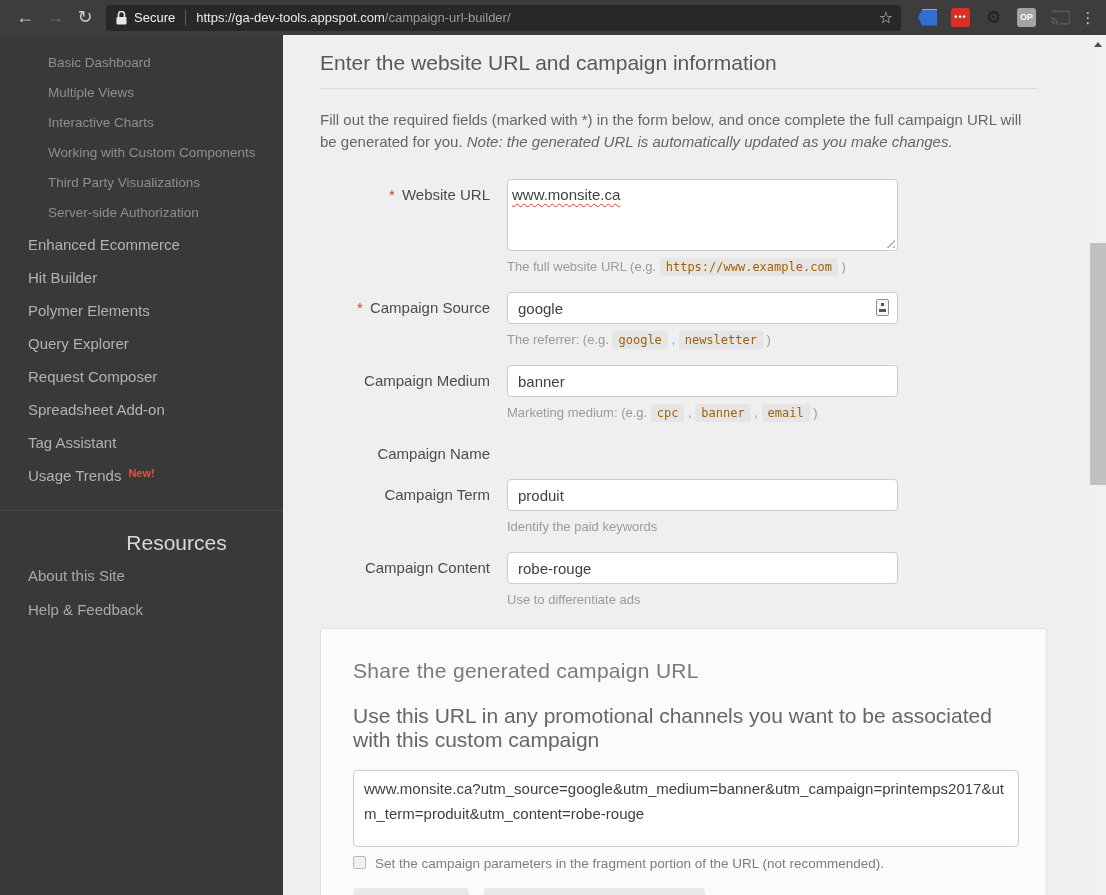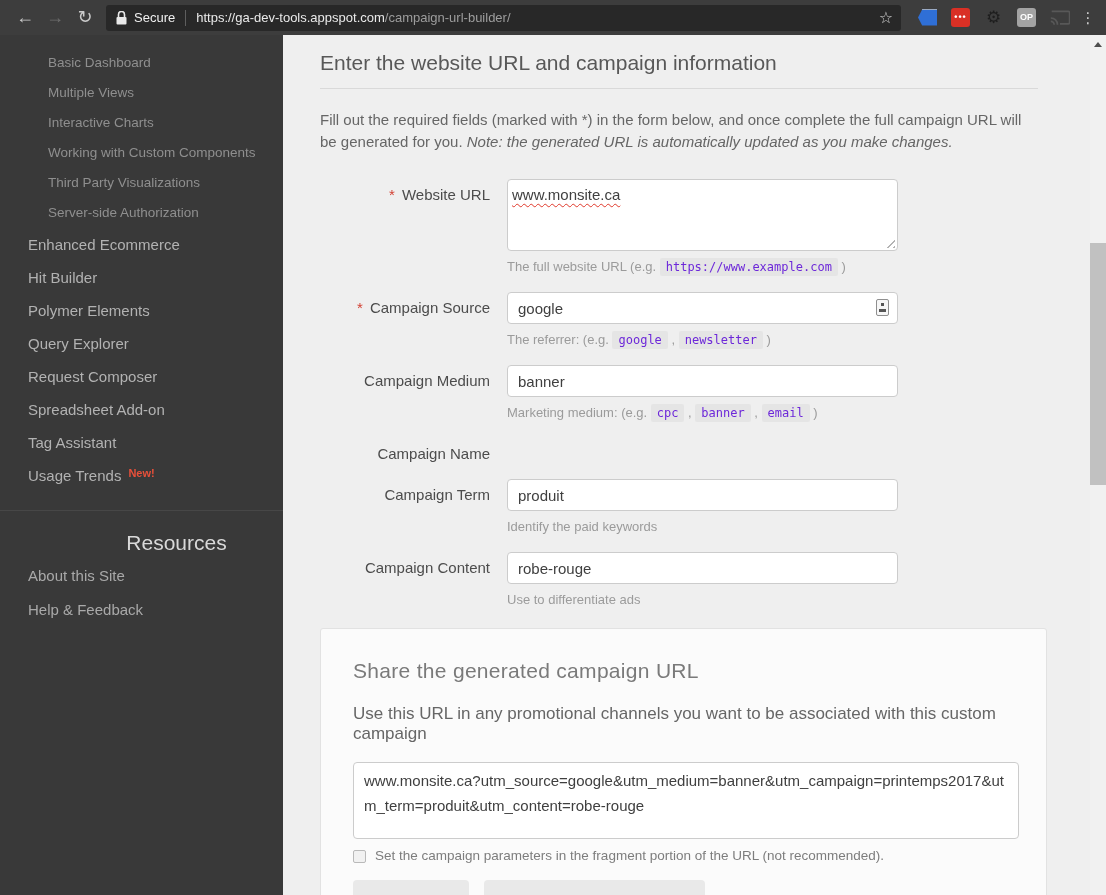--- a/index.html
+++ b/index.html
@@ -66,31 +66,31 @@
           clip-path:polygon(100% 0,100% 100%,0 100%); cursor:nwse-resize; }
   .input-wrap { position:relative; width:391px; }
   .text-field { width:100%; height:32px; border:1px solid #ccc; border-radius:4px; background:#fff;
                 padding:0 10px; font-size:15px; color:#3f3f3f; font-family:inherit; outline:none; }
   .autofill-icon { position:absolute; right:9px; top:7px; width:13px; height:17px; border:1px solid #8f8f8f;
                    border-radius:2px; background:#f7f7f7; }
   .autofill-icon::before { content:""; position:absolute; left:4px; top:3px; width:3px; height:3px; background:#555; }
   .autofill-icon::after { content:""; position:absolute; left:2px; bottom:3px; width:7px; height:3px; background:#555; }
   .help { margin-top:8px; font-size:13px; color:#9b9b9b; line-height:16px; }
   .help code { font-family:"DejaVu Sans Mono","Liberation Mono",monospace; font-size:12px; background:#e5e5e5;
-               color:#6d28d9; padding:2px 6px; border-radius:2px; }
+               color:#a16207; padding:2px 6px; border-radius:2px; }
 
   
   .card { width:727px; margin-top:20px; background:#fbfbfb; border:1px solid #e2e2e2; border-radius:3px;
           padding:30px 32px 40px; }
   .card-title { font-size:21px; font-weight:300; color:#7a7a7a; letter-spacing:0.3px; }
-  .card-desc { margin-top:21px; font-size:17px; color:#666; }
+  .card-desc { margin-top:21px; font-size:21px; color:#666; }
   .url-wrap { position:relative; margin-top:18px; width:750px; }
   .url-box { width:666px; min-height:77px; background:#fff; border:1px solid #ccc; border-radius:4px;
              padding:5px 10px; font-size:15px; line-height:25px; color:#3f3f3f; word-break:break-all; }
-  .check-row { margin-top:9px; display:flex; align-items:flex-end; font-size:13.5px; color:#7d7d7d; }
+  .check-row { margin-top:9px; display:flex; align-items:flex-start; font-size:13.5px; color:#7d7d7d; }
   .checkbox { width:13px; height:13px; border:1px solid #b9b9b9; border-radius:2px; background:#f1f1f1;
               margin-right:9px; flex:none; cursor:pointer; }
   .btn-row { margin-top:17px; display:flex; gap:15px; }
   .btn { height:40px; background:#e9e9e9; border:none; border-radius:4px; cursor:pointer; }
   .btn.b1 { width:116px; }
   .btn.b2 { width:221px; }
 
   
   .scrollbar { position:absolute; right:0; top:35px; width:16px; bottom:0; background:#f1f1f1; }
   .scroll-up { position:absolute; top:7px; left:4px; width:0; height:0;

